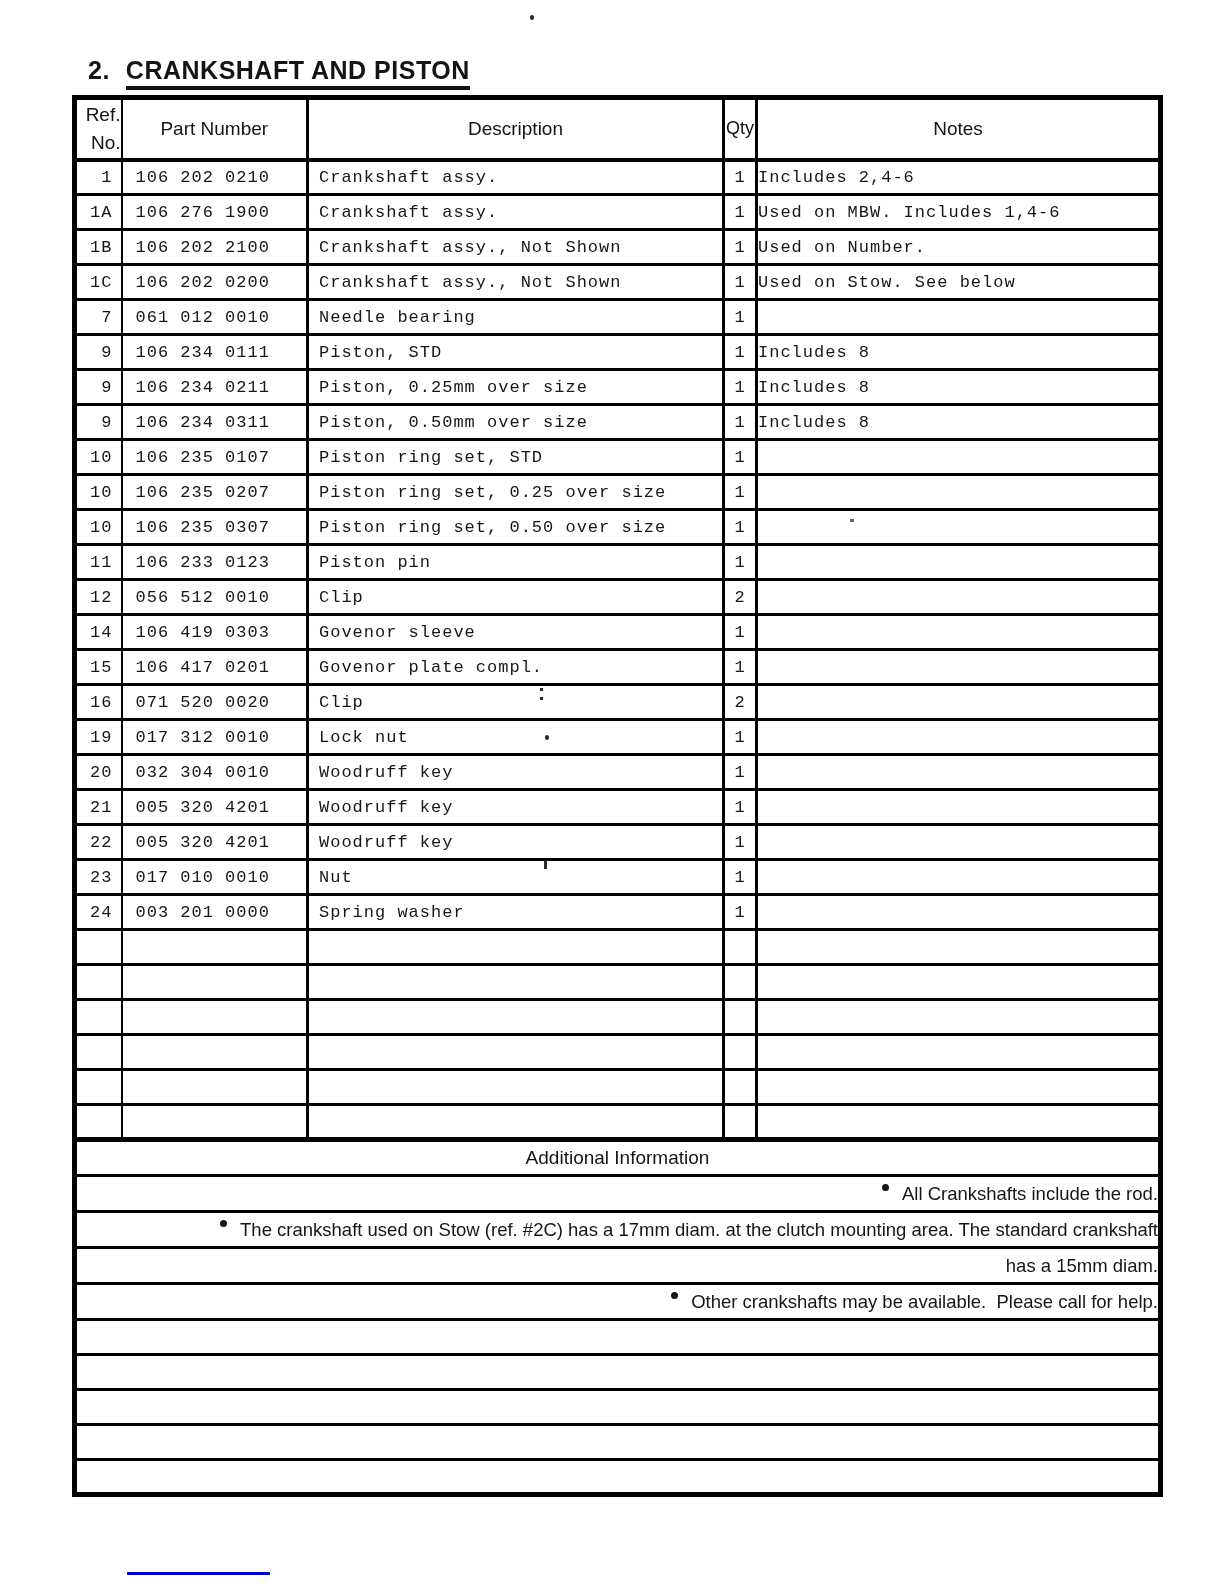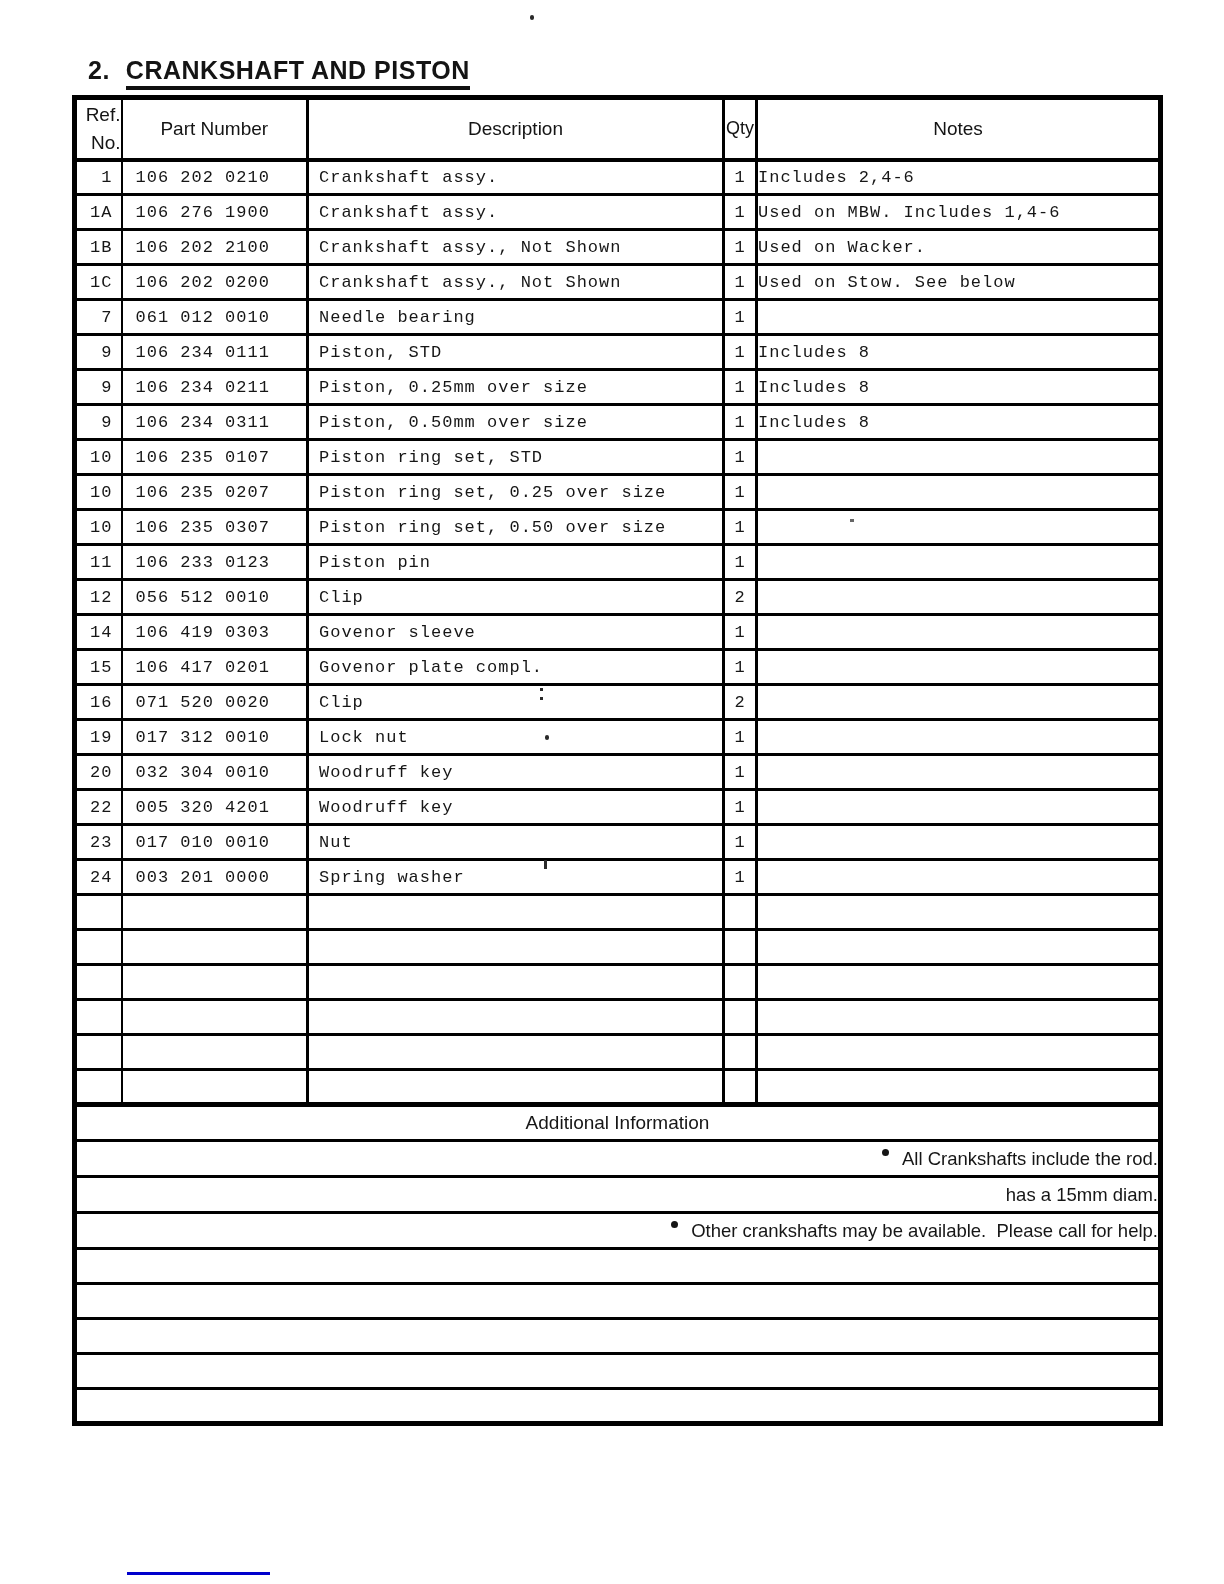--- a/index.html
+++ b/index.html
@@ -130,21 +130,21 @@
           <td class="c-part">106 276 1900</td>
           <td class="c-desc">Crankshaft assy.</td>
           <td class="c-qty">1</td>
           <td class="c-notes">Used on MBW. Includes 1,4-6</td>
         </tr>
         <tr>
           <td class="c-ref">1B</td>
           <td class="c-part">106 202 2100</td>
           <td class="c-desc">Crankshaft assy., Not Shown</td>
           <td class="c-qty">1</td>
-          <td class="c-notes">Used on Wacker.</td>
+          <td class="c-notes">Used on Number.</td>
         </tr>
         <tr>
           <td class="c-ref">1C</td>
           <td class="c-part">106 202 0200</td>
           <td class="c-desc">Crankshaft assy., Not Shown</td>
           <td class="c-qty">1</td>
           <td class="c-notes">Used on Stow. See below</td>
         </tr>
         <tr>
           <td class="c-ref">7</td>
@@ -238,20 +238,27 @@
           <td class="c-notes"></td>
         </tr>
         <tr>
           <td class="c-ref">20</td>
           <td class="c-part">032 304 0010</td>
           <td class="c-desc">Woodruff key</td>
           <td class="c-qty">1</td>
           <td class="c-notes"></td>
         </tr>
         <tr>
+          <td class="c-ref">21</td>
+          <td class="c-part">005 320 4201</td>
+          <td class="c-desc">Woodruff key</td>
+          <td class="c-qty">1</td>
+          <td class="c-notes"></td>
+        </tr>
+        <tr>
           <td class="c-ref">22</td>
           <td class="c-part">005 320 4201</td>
           <td class="c-desc">Woodruff key</td>
           <td class="c-qty">1</td>
           <td class="c-notes"></td>
         </tr>
         <tr>
           <td class="c-ref">23</td>
           <td class="c-part">017 010 0010</td>
           <td class="c-desc">Nut</td>
@@ -305,20 +312,23 @@
           <td class="c-part"></td>
           <td class="c-desc"></td>
           <td class="c-qty"></td>
           <td class="c-notes"></td>
         </tr>
         <tr>
           <td class="ai-header" colspan="5">Additional Information</td>
         </tr>
         <tr>
           <td class="ai-line" colspan="5"><span class="bullet"></span><span class="ai-text">All Crankshafts include the rod.</span></td>
+        </tr>
+        <tr>
+          <td class="ai-line" colspan="5"><span class="bullet"></span><span class="ai-text">The crankshaft used on Stow (ref. #2C) has a 17mm diam. at the clutch mounting area. The standard crankshaft</span></td>
         </tr>
         <tr>
           <td class="ai-line" colspan="5"><span class="ai-text">has a 15mm diam.</span></td>
         </tr>
         <tr>
           <td class="ai-line" colspan="5"><span class="bullet"></span><span class="ai-text">Other crankshafts may be available.  Please call for help.</span></td>
         </tr>
         <tr>
           <td class="ai-empty" colspan="5"></td>
         </tr>

